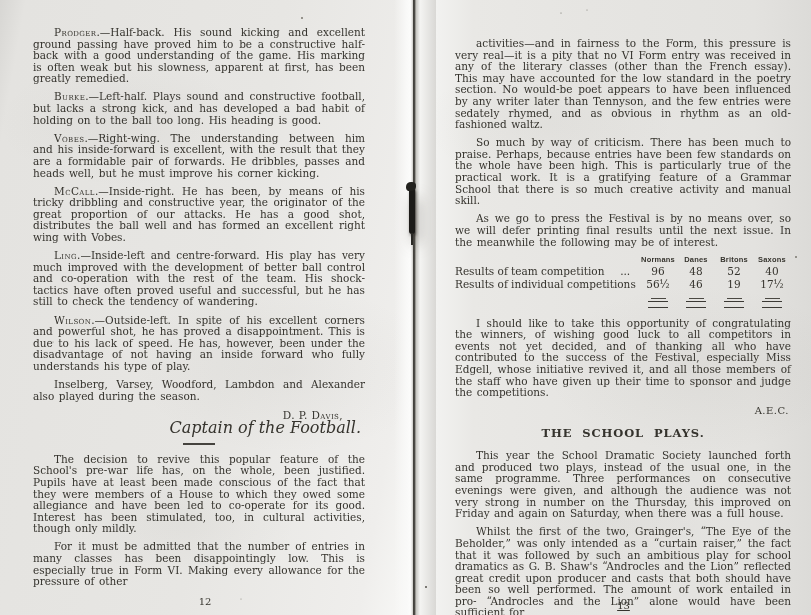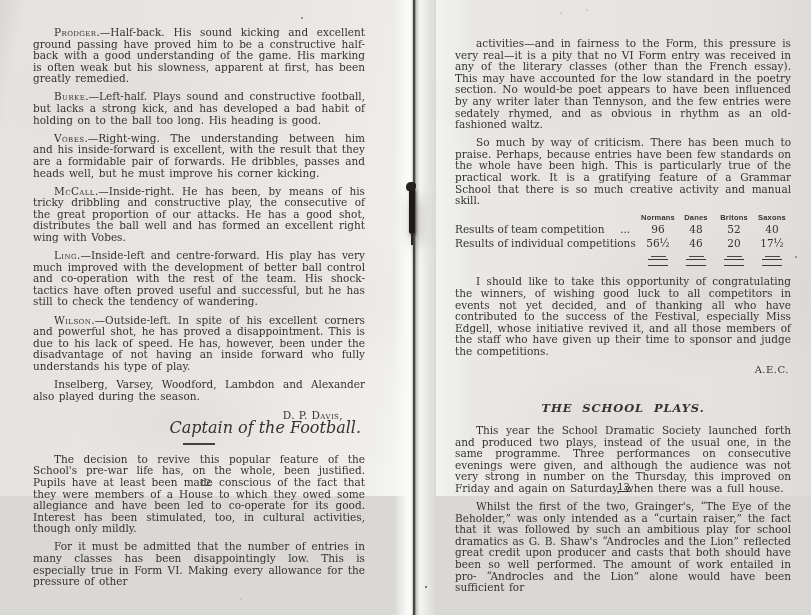--- a/index.html
+++ b/index.html
@@ -1,18 +1,18 @@
 <!DOCTYPE html>
 <html><head>
 <meta charset="utf-8">
 <style>
   html,body{margin:0;padding:0;}
   body{width:811px;height:615px;overflow:hidden;background:#d9d8d5;}
   .spread{position:relative;width:811px;height:615px;font-family:"DejaVu Serif","Liberation Serif",serif;color:#35332d;}
-  .page{position:absolute;top:0;height:496px;}
+  .page{position:absolute;top:0;height:615px;}
   .page-left{left:0;width:410px;background:linear-gradient(100deg,#d7d6d3 0%,#e4e3e0 5%,#e7e6e3 55%,#eceb e8 80%,#efeeec 90%,#f8f8f6 100%);background:linear-gradient(100deg,#d7d6d3 0%,#e4e3e0 5%,#e7e6e3 55%,#efeeec 90%,#f8f8f6 100%);}
   .page-right{left:436px;width:375px;background:linear-gradient(90deg,#f2f2f0 0%,#e9e8e5 10%,#e6e5e2 40%,#e3e2df 85%,#dcdbd8 100%);}
   .page::before{content:"";position:absolute;inset:0;pointer-events:none;
     background:
       radial-gradient(180px 90px at 30% 20%, rgba(110,105,95,0.05), transparent 70%),
       radial-gradient(220px 120px at 70% 60%, rgba(110,105,95,0.06), transparent 70%),
       radial-gradient(160px 80px at 45% 85%, rgba(110,105,95,0.05), transparent 70%);}
   .gutter{position:absolute;top:0;left:394px;width:42px;height:615px;z-index:3;
     background:linear-gradient(90deg, rgba(252,252,251,0) 0%, #f9f9f8 30%, #fcfcfb 40%, #d9d8d4 44%, #403e39 46.5%, #1b1a17 47.8%, #6c6a64 49.5%, #c9c8c3 53%, #f4f4f2 62%, rgba(244,244,242,0) 100%);}
   .stitch{position:absolute;left:15px;top:188px;width:6px;height:46px;background:#1c1b18;border-radius:4px;
@@ -21,21 +21,21 @@
   .stitch::after{content:"";position:absolute;left:2px;bottom:-11px;width:2px;height:12px;background:#2a2925;}
   .content{position:relative;z-index:2;}
   .page-left .content{padding:27px 45px 0 33px;}
   .page-right .content{padding:38px 20px 0 19px;}
   .para{margin:0 0 6.5px;font-size:10.5px;line-height:11.6px;text-align:justify;text-indent:21px;word-spacing:1.2px;}
   .sc{font-variant:small-caps;letter-spacing:0.4px;}
   .sig-name{margin:1px 22px 0 0;font-size:10.5px;line-height:12px;text-align:right;}
   .sig-title{margin:1px 4px 0 0;font-size:16px;line-height:12px;text-align:right;font-style:italic;}
   .rule{width:32px;height:2px;background:#45433e;margin:9px auto 9px;}
   .heading{margin:0 0 10px;font-size:11.5px;font-weight:bold;text-align:center;letter-spacing:0.9px;word-spacing:5px;line-height:14px;}
-  .heading.plays{margin-top:25px;font-style:italic;}
+  .heading.plays{margin-top:9px;}
   .pagenum{position:absolute;left:0;width:100%;text-align:center;font-size:10px;z-index:2;}
   .page-left .pagenum{bottom:8px;}
   .page-right .pagenum{bottom:4px;text-decoration:underline;}
   .sig-right{margin:0 2px 3px 0;font-size:10px;text-align:right;line-height:12px;letter-spacing:0.5px;}
   
   .rtable{margin:3px 0 10px;}
   .trow{display:flex;align-items:baseline;line-height:13.5px;font-size:10.5px;}
   .tlabel{flex:1 1 auto;white-space:nowrap;overflow:hidden;}
   .tcell{flex:0 0 38px;text-align:center;}
   .thead .tcell{font-family:"Liberation Sans","DejaVu Sans",sans-serif;font-weight:bold;font-size:7.5px;letter-spacing:0.2px;line-height:10px;}
@@ -50,62 +50,63 @@
 </head>
 <body>
 
 <div class="spread">
 
   <div class="page page-left">
     <div class="content">
       <p class="para entry"><span class="sc">Prodger</span><span>.—Half-back.  His sound kicking and excellent ground passing have proved him to be a constructive half-back with a good understanding of the game.  His marking is often weak but his slowness, apparent at first, has been greatly remedied.</span></p>
       <p class="para entry"><span class="sc">Burke</span><span>.—Left-half.  Plays sound and constructive football, but lacks a strong kick, and has developed a bad habit of holding on to the ball too long.  His heading is good.</span></p>
       <p class="para entry"><span class="sc">Vobes</span><span>.—Right-wing.  The understanding between him and his inside-forward is excellent, with the result that they are a formidable pair of forwards.  He dribbles, passes and heads well, but he must improve his corner kicking.</span></p>
-      <p class="para entry"><span class="sc">McCall</span><span>.—Inside-right.  He has been, by means of his tricky dribbling and constructive play, the consecutive of the great proportion of our attacks.  He has a good shot, distributes the ball well and has formed an excellent right wing with Vobes.</span></p>
+      <p class="para entry"><span class="sc">McCall</span><span>.—Inside-right.  He has been, by means of his tricky dribbling and constructive year, the originator of the great proportion of our attacks.  He has a good shot, distributes the ball well and has formed an excellent right wing with Vobes.</span></p>
       <p class="para entry"><span class="sc">Ling</span><span>.—Inside-left and centre-forward.  His play has very much improved with the development of better ball control and co-operation with the rest of the team.  His shock-tactics have often proved useful and successful, but he has still to check the tendency of wandering.</span></p>
       <p class="para entry"><span class="sc">Wilson</span><span>.—Outside-left.  In spite of his excellent corners and powerful shot, he has proved a disappointment.  This is due to his lack of speed.  He has, however, been under the disadvantage of not having an inside forward who fully understands his type of play.</span></p>
       <p class="para">Inselberg, Varsey, Woodford, Lambdon and Alexander also played during the season.</p>
       <p class="sig-name sc">D. P. Davis,</p>
       <p class="sig-title">Captain of the Football.</p>
       <div class="rule"></div>
       <p class="para">The decision to revive this popular feature of the School's pre-war life has, on the whole, been justified.   Pupils have at least been made conscious of the fact that they were members of a House to which they owed some allegiance and have been led to co-operate for its good.   Interest has been stimulated, too, in cultural activities, though only mildly.</p>
       <p class="para">For it must be admitted that the number of entries in many classes has been disappointingly low.   This is especially true in Form VI.   Making every allowance for the pressure of other</p>
     </div>
     <div class="pagenum">12</div>
   </div>
 
   <div class="gutter">
     <div class="stitch"></div>
   </div>
 
   <div class="page page-right">
     <div class="content">
       <p class="para">activities—and in fairness to the Form, this pressure is very real—it is a pity that no VI Form entry was received in any of the literary classes (other than the French essay).  This may have accounted for the low standard in the poetry section.  No would-be poet appears to have been influenced by any writer later than Tennyson, and the few entries were sedately rhymed, and as obvious in rhythm as an old-fashioned waltz.</p>
       <p class="para">So much by way of criticism.   There has been much to praise.   Perhaps, because entries have been few standards on the whole have been high.  This is particularly true of the practical work.  It is a gratifying feature of a Grammar School that there is so much creative activity and manual skill.</p>
+      <p class="para">As we go to press the Festival is by no means over, so we will defer printing final results until the next issue.   In the meanwhile the following may be of interest.</p>
 
       <div class="rtable">
         <div class="trow thead">
           <div class="tlabel"></div>
           <div class="tcell">Normans</div>
           <div class="tcell">Danes</div>
           <div class="tcell">Britons</div>
           <div class="tcell">Saxons</div>
         </div>
         <div class="trow">
           <div class="tlabel">Results of team competition   ...</div>
           <div class="tcell">96</div>
           <div class="tcell">48</div>
           <div class="tcell">52</div>
           <div class="tcell">40</div>
         </div>
         <div class="trow">
           <div class="tlabel">Results of individual competitions</div>
           <div class="tcell">56½</div>
           <div class="tcell">46</div>
-          <div class="tcell">20</div>
+          <div class="tcell">19</div>
           <div class="tcell">17½</div>
         </div>
         <div class="trow rulesrow">
           <div class="tlabel"></div>
           <div class="tcell"><span class="srule"></span></div>
           <div class="tcell"><span class="srule"></span></div>
           <div class="tcell"><span class="srule"></span></div>
           <div class="tcell"><span class="srule"></span></div>
         </div>
         <div class="trow rulesrow">

